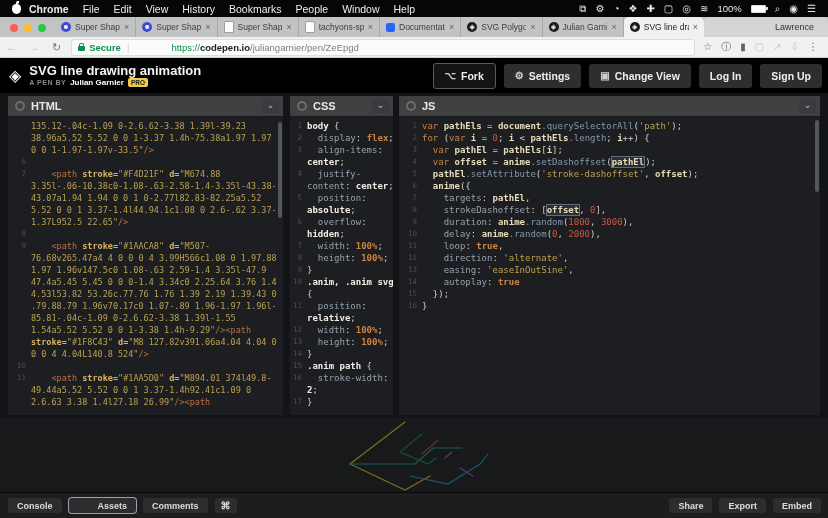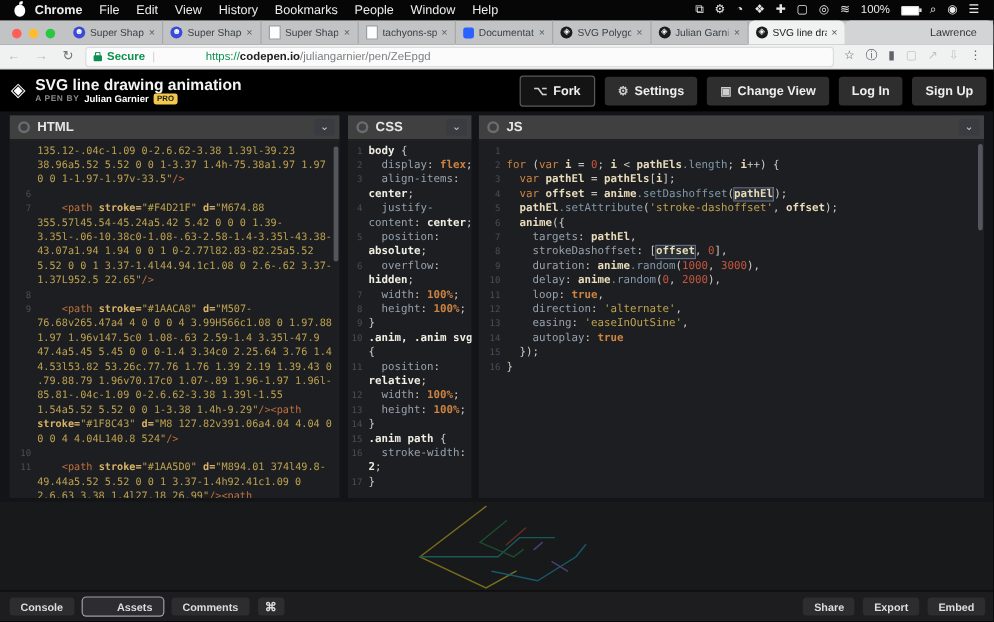--- a/index.html
+++ b/index.html
@@ -264,21 +264,20 @@
         <span class="pdot"></span>
         <span class="plabel">HTML</span>
         <span class="pchev">⌄</span>
       </div>
       <div class="code-body">
           <div class="code-line"><span class="gutter"></span><span class="ltext"><span class="tk-s">135.12-.04c-1.09 0-2.6.62-3.38 1.39l-39.23</span></span></div>
           <div class="code-line"><span class="gutter"></span><span class="ltext"><span class="tk-s">38.96a5.52 5.52 0 0 1-3.37 1.4h-75.38a1.97 1.97</span></span></div>
           <div class="code-line"><span class="gutter"></span><span class="ltext"><span class="tk-s">0 0 1-1.97-1.97v-33.5"</span><span class="tk-t">/&gt;</span></span></div>
           <div class="code-line"><span class="gutter">6</span><span class="ltext"></span></div>
           <div class="code-line"><span class="gutter">7</span><span class="ltext"><span class="tk-p">    </span><span class="tk-t">&lt;path</span><span class="tk-p"> </span><span class="tk-a">stroke=</span><span class="tk-s">"#F4D21F"</span><span class="tk-p"> </span><span class="tk-a">d=</span><span class="tk-s">"M674.88</span></span></div>
-          <div class="code-line"><span class="gutter"></span><span class="ltext"><span class="tk-s">355.57l45.54-45.24a5.42 5.42 0 0 0 1.39-</span></span></div>
           <div class="code-line"><span class="gutter"></span><span class="ltext"><span class="tk-s">3.35l-.06-10.38c0-1.08-.63-2.58-1.4-3.35l-43.38-</span></span></div>
           <div class="code-line"><span class="gutter"></span><span class="ltext"><span class="tk-s">43.07a1.94 1.94 0 0 1 0-2.77l82.83-82.25a5.52</span></span></div>
           <div class="code-line"><span class="gutter"></span><span class="ltext"><span class="tk-s">5.52 0 0 1 3.37-1.4l44.94.1c1.08 0 2.6-.62 3.37-</span></span></div>
           <div class="code-line"><span class="gutter"></span><span class="ltext"><span class="tk-s">1.37L952.5 22.65"</span><span class="tk-t">/&gt;</span></span></div>
           <div class="code-line"><span class="gutter">8</span><span class="ltext"></span></div>
           <div class="code-line"><span class="gutter">9</span><span class="ltext"><span class="tk-p">    </span><span class="tk-t">&lt;path</span><span class="tk-p"> </span><span class="tk-a">stroke=</span><span class="tk-s">"#1AACA8"</span><span class="tk-p"> </span><span class="tk-a">d=</span><span class="tk-s">"M507-</span></span></div>
           <div class="code-line"><span class="gutter"></span><span class="ltext"><span class="tk-s">76.68v265.47a4 4 0 0 0 4 3.99H566c1.08 0 1.97.88</span></span></div>
           <div class="code-line"><span class="gutter"></span><span class="ltext"><span class="tk-s">1.97 1.96v147.5c0 1.08-.63 2.59-1.4 3.35l-47.9</span></span></div>
           <div class="code-line"><span class="gutter"></span><span class="ltext"><span class="tk-s">47.4a5.45 5.45 0 0 0-1.4 3.34c0 2.25.64 3.76 1.4</span></span></div>
           <div class="code-line"><span class="gutter"></span><span class="ltext"><span class="tk-s">4.53l53.82 53.26c.77.76 1.76 1.39 2.19 1.39.43 0</span></span></div>
@@ -327,21 +326,21 @@
           <div class="code-line"><span class="gutter">17</span><span class="ltext"><span class="tk-p">}</span></span></div>
         </div>
     </div>
     <div class="panel js">
       <div class="phead">
         <span class="pdot"></span>
         <span class="plabel">JS</span>
         <span class="pchev">⌄</span>
       </div>
       <div class="code-body">
-          <div class="code-line"><span class="gutter">1</span></div>
+          <div class="code-line"><span class="gutter">1</span><span class="ltext"><span class="tk-k">var</span><span class="tk-p"> </span><span class="tk-v">pathEls</span><span class="tk-p"> = </span><span class="tk-v">document</span><span class="tk-f">.querySelectorAll</span><span class="tk-p">(</span><span class="tk-s">'path'</span><span class="tk-p">);</span></span></div>
           <div class="code-line"><span class="gutter">2</span><span class="ltext"><span class="tk-k">for</span><span class="tk-p"> (</span><span class="tk-k">var</span><span class="tk-p"> </span><span class="tk-v">i</span><span class="tk-p"> = </span><span class="tk-n">0</span><span class="tk-p">; </span><span class="tk-v">i</span><span class="tk-p"> &lt; </span><span class="tk-v">pathEls</span><span class="tk-f">.length</span><span class="tk-p">; </span><span class="tk-v">i</span><span class="tk-p">++) {</span></span></div>
           <div class="code-line"><span class="gutter">3</span><span class="ltext"><span class="tk-p">  </span><span class="tk-k">var</span><span class="tk-p"> </span><span class="tk-v">pathEl</span><span class="tk-p"> = </span><span class="tk-v">pathEls</span><span class="tk-p">[</span><span class="tk-v">i</span><span class="tk-p">];</span></span></div>
           <div class="code-line"><span class="gutter">4</span><span class="ltext"><span class="tk-p">  </span><span class="tk-k">var</span><span class="tk-p"> </span><span class="tk-v">offset</span><span class="tk-p"> = </span><span class="tk-v">anime</span><span class="tk-f">.setDashoffset</span><span class="tk-p">(</span><span class="tk-vh">pathEl</span><span class="tk-c"></span><span class="tk-p">);</span></span></div>
           <div class="code-line"><span class="gutter">5</span><span class="ltext"><span class="tk-p">  </span><span class="tk-v">pathEl</span><span class="tk-f">.setAttribute</span><span class="tk-p">(</span><span class="tk-s">'stroke-dashoffset'</span><span class="tk-p">, </span><span class="tk-v">offset</span><span class="tk-p">);</span></span></div>
           <div class="code-line"><span class="gutter">6</span><span class="ltext"><span class="tk-p">  </span><span class="tk-v">anime</span><span class="tk-p">({</span></span></div>
           <div class="code-line"><span class="gutter">7</span><span class="ltext"><span class="tk-p">    </span><span class="tk-o">targets</span><span class="tk-p">: </span><span class="tk-v">pathEl</span><span class="tk-p">,</span></span></div>
           <div class="code-line"><span class="gutter">8</span><span class="ltext"><span class="tk-p">    </span><span class="tk-o">strokeDashoffset</span><span class="tk-p">: [</span><span class="tk-vh">offset</span><span class="tk-p">, </span><span class="tk-n">0</span><span class="tk-p">],</span></span></div>
           <div class="code-line"><span class="gutter">9</span><span class="ltext"><span class="tk-p">    </span><span class="tk-o">duration</span><span class="tk-p">: </span><span class="tk-v">anime</span><span class="tk-f">.random</span><span class="tk-p">(</span><span class="tk-n">1000</span><span class="tk-p">, </span><span class="tk-n">3000</span><span class="tk-p">),</span></span></div>
           <div class="code-line"><span class="gutter">10</span><span class="ltext"><span class="tk-p">    </span><span class="tk-o">delay</span><span class="tk-p">: </span><span class="tk-v">anime</span><span class="tk-f">.random</span><span class="tk-p">(</span><span class="tk-n">0</span><span class="tk-p">, </span><span class="tk-n">2000</span><span class="tk-p">),</span></span></div>
           <div class="code-line"><span class="gutter">11</span><span class="ltext"><span class="tk-p">    </span><span class="tk-o">loop</span><span class="tk-p">: </span><span class="tk-b">true</span><span class="tk-p">,</span></span></div>

